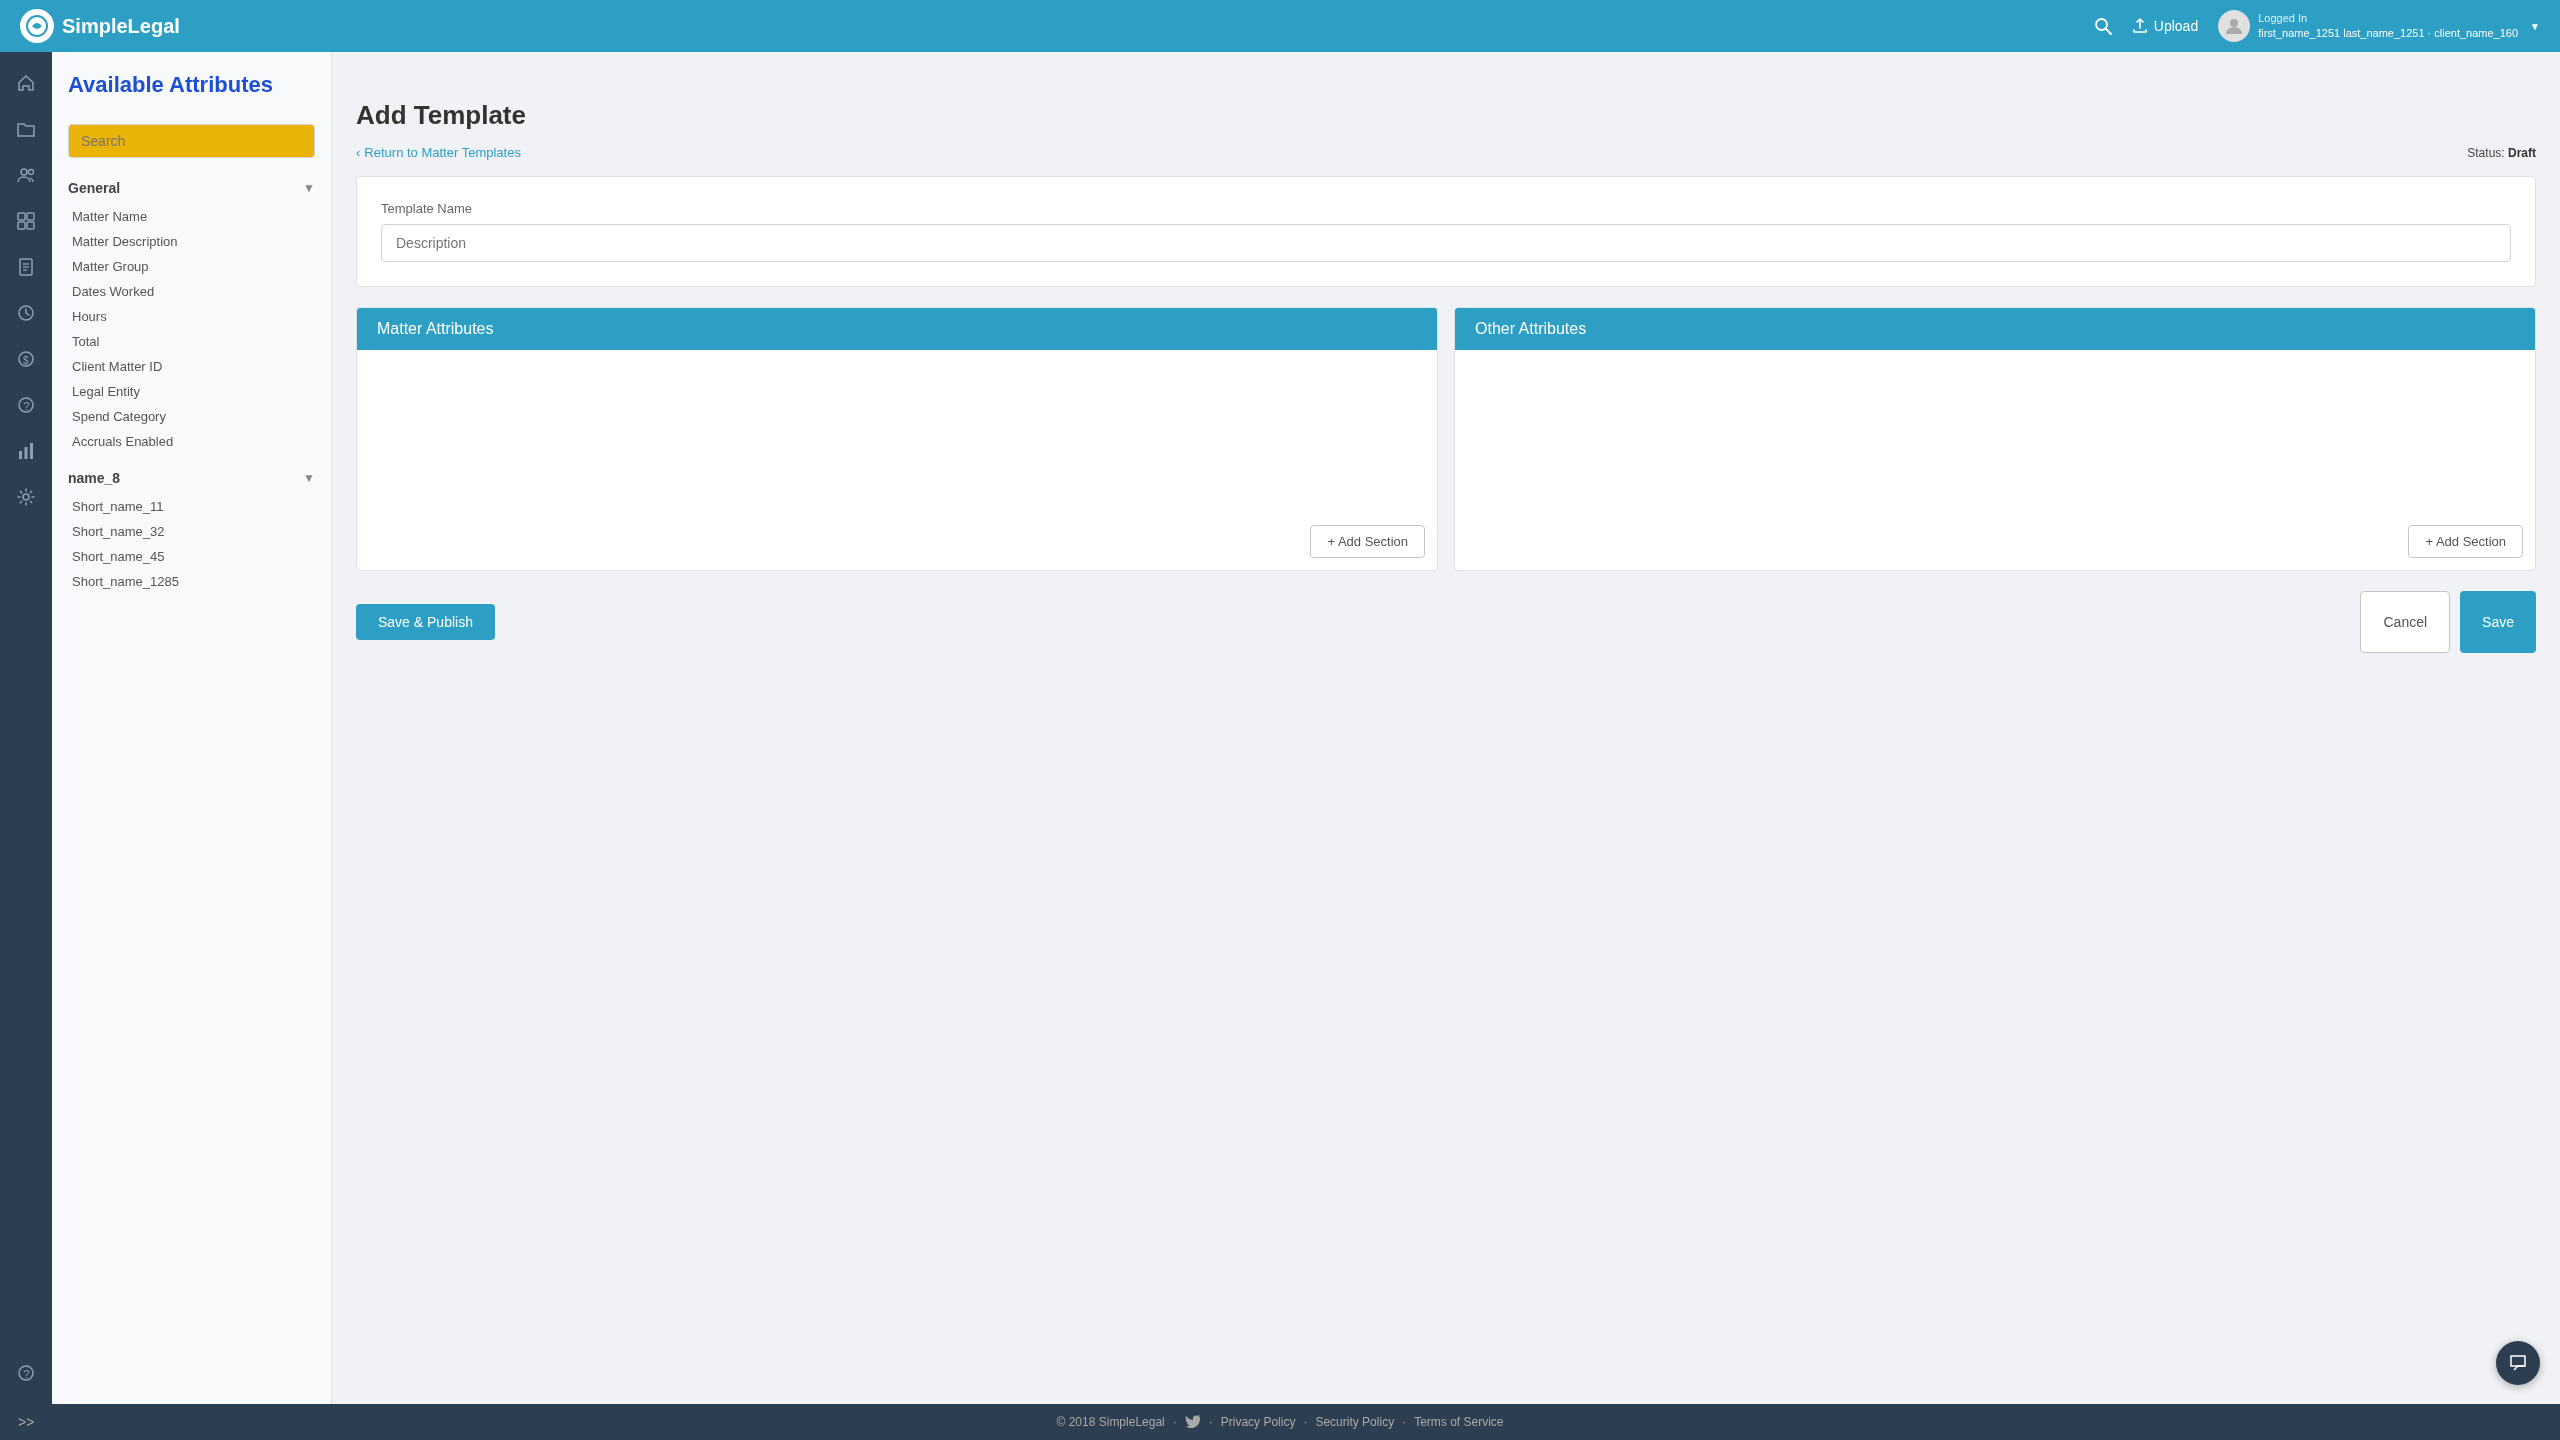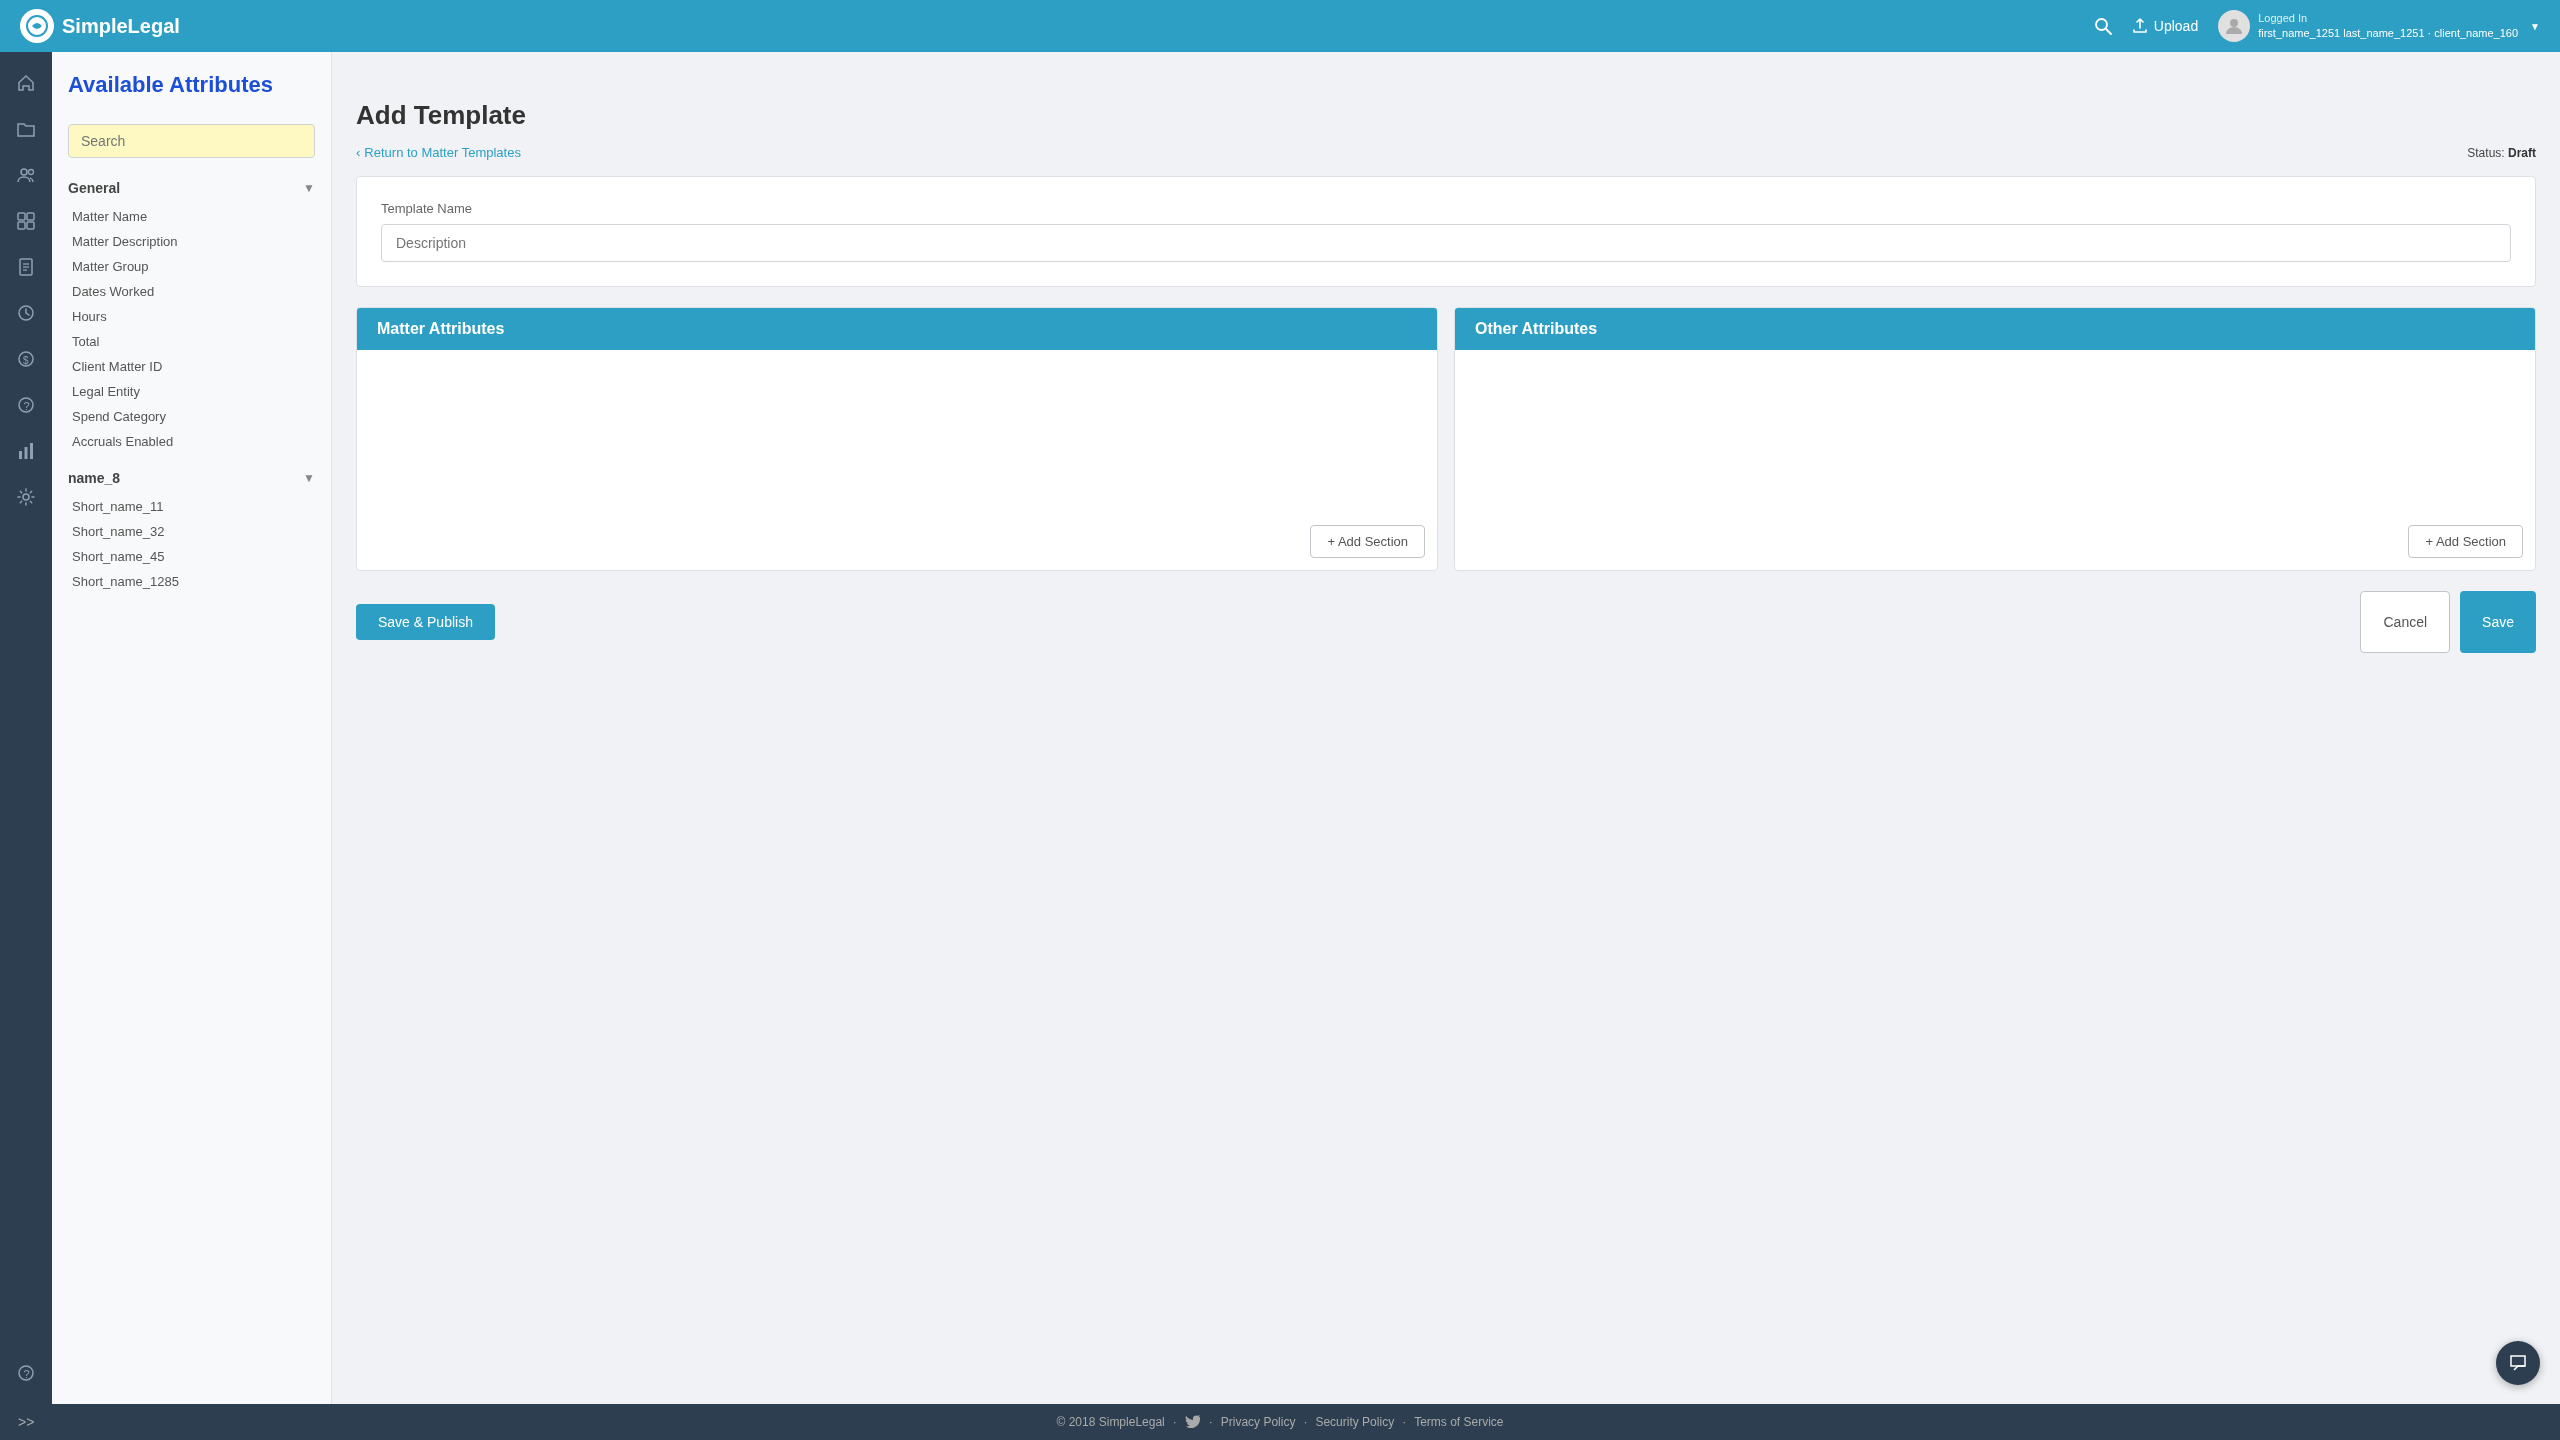--- a/index.html
+++ b/index.html
@@ -65,21 +65,21 @@
       flex-shrink: 0;
       padding: 20px 16px;
     }
     .left-panel-title { font-size: 22px; font-weight: 700; color: #1d4ed8; margin-bottom: 26px; }
     .search-box {
       width: 100%; padding: 8px 12px;
       border: 1px solid #d0d4d9;
       border-radius: 4px;
       font-size: 14px;
       color: #555;
-      background: #fef9c3;
+      background: #eab308;
       margin-bottom: 18px;
       outline: none;
     }
 
     .attr-group { margin-bottom: 12px; }
     .attr-group-header {
       display: flex; align-items: center; justify-content: space-between;
       font-size: 14px; font-weight: 600; color: #444;
       cursor: pointer;
       padding: 4px 0;
@@ -138,21 +138,21 @@
       background: white;
       border: 1px solid #dde1e7;
       border-radius: 4px;
       overflow: hidden;
     }
     .attr-panel-header {
       background: #2d9fc5;
       color: white;
       padding: 12px 20px;
       font-size: 16px;
-      font-weight: 700;
+      font-weight: 400;
     }
     .attr-panel-body {
       min-height: 220px;
       padding: 12px;
       position: relative;
       display: flex;
       flex-direction: column;
       justify-content: flex-end;
       align-items: flex-end;
     }

